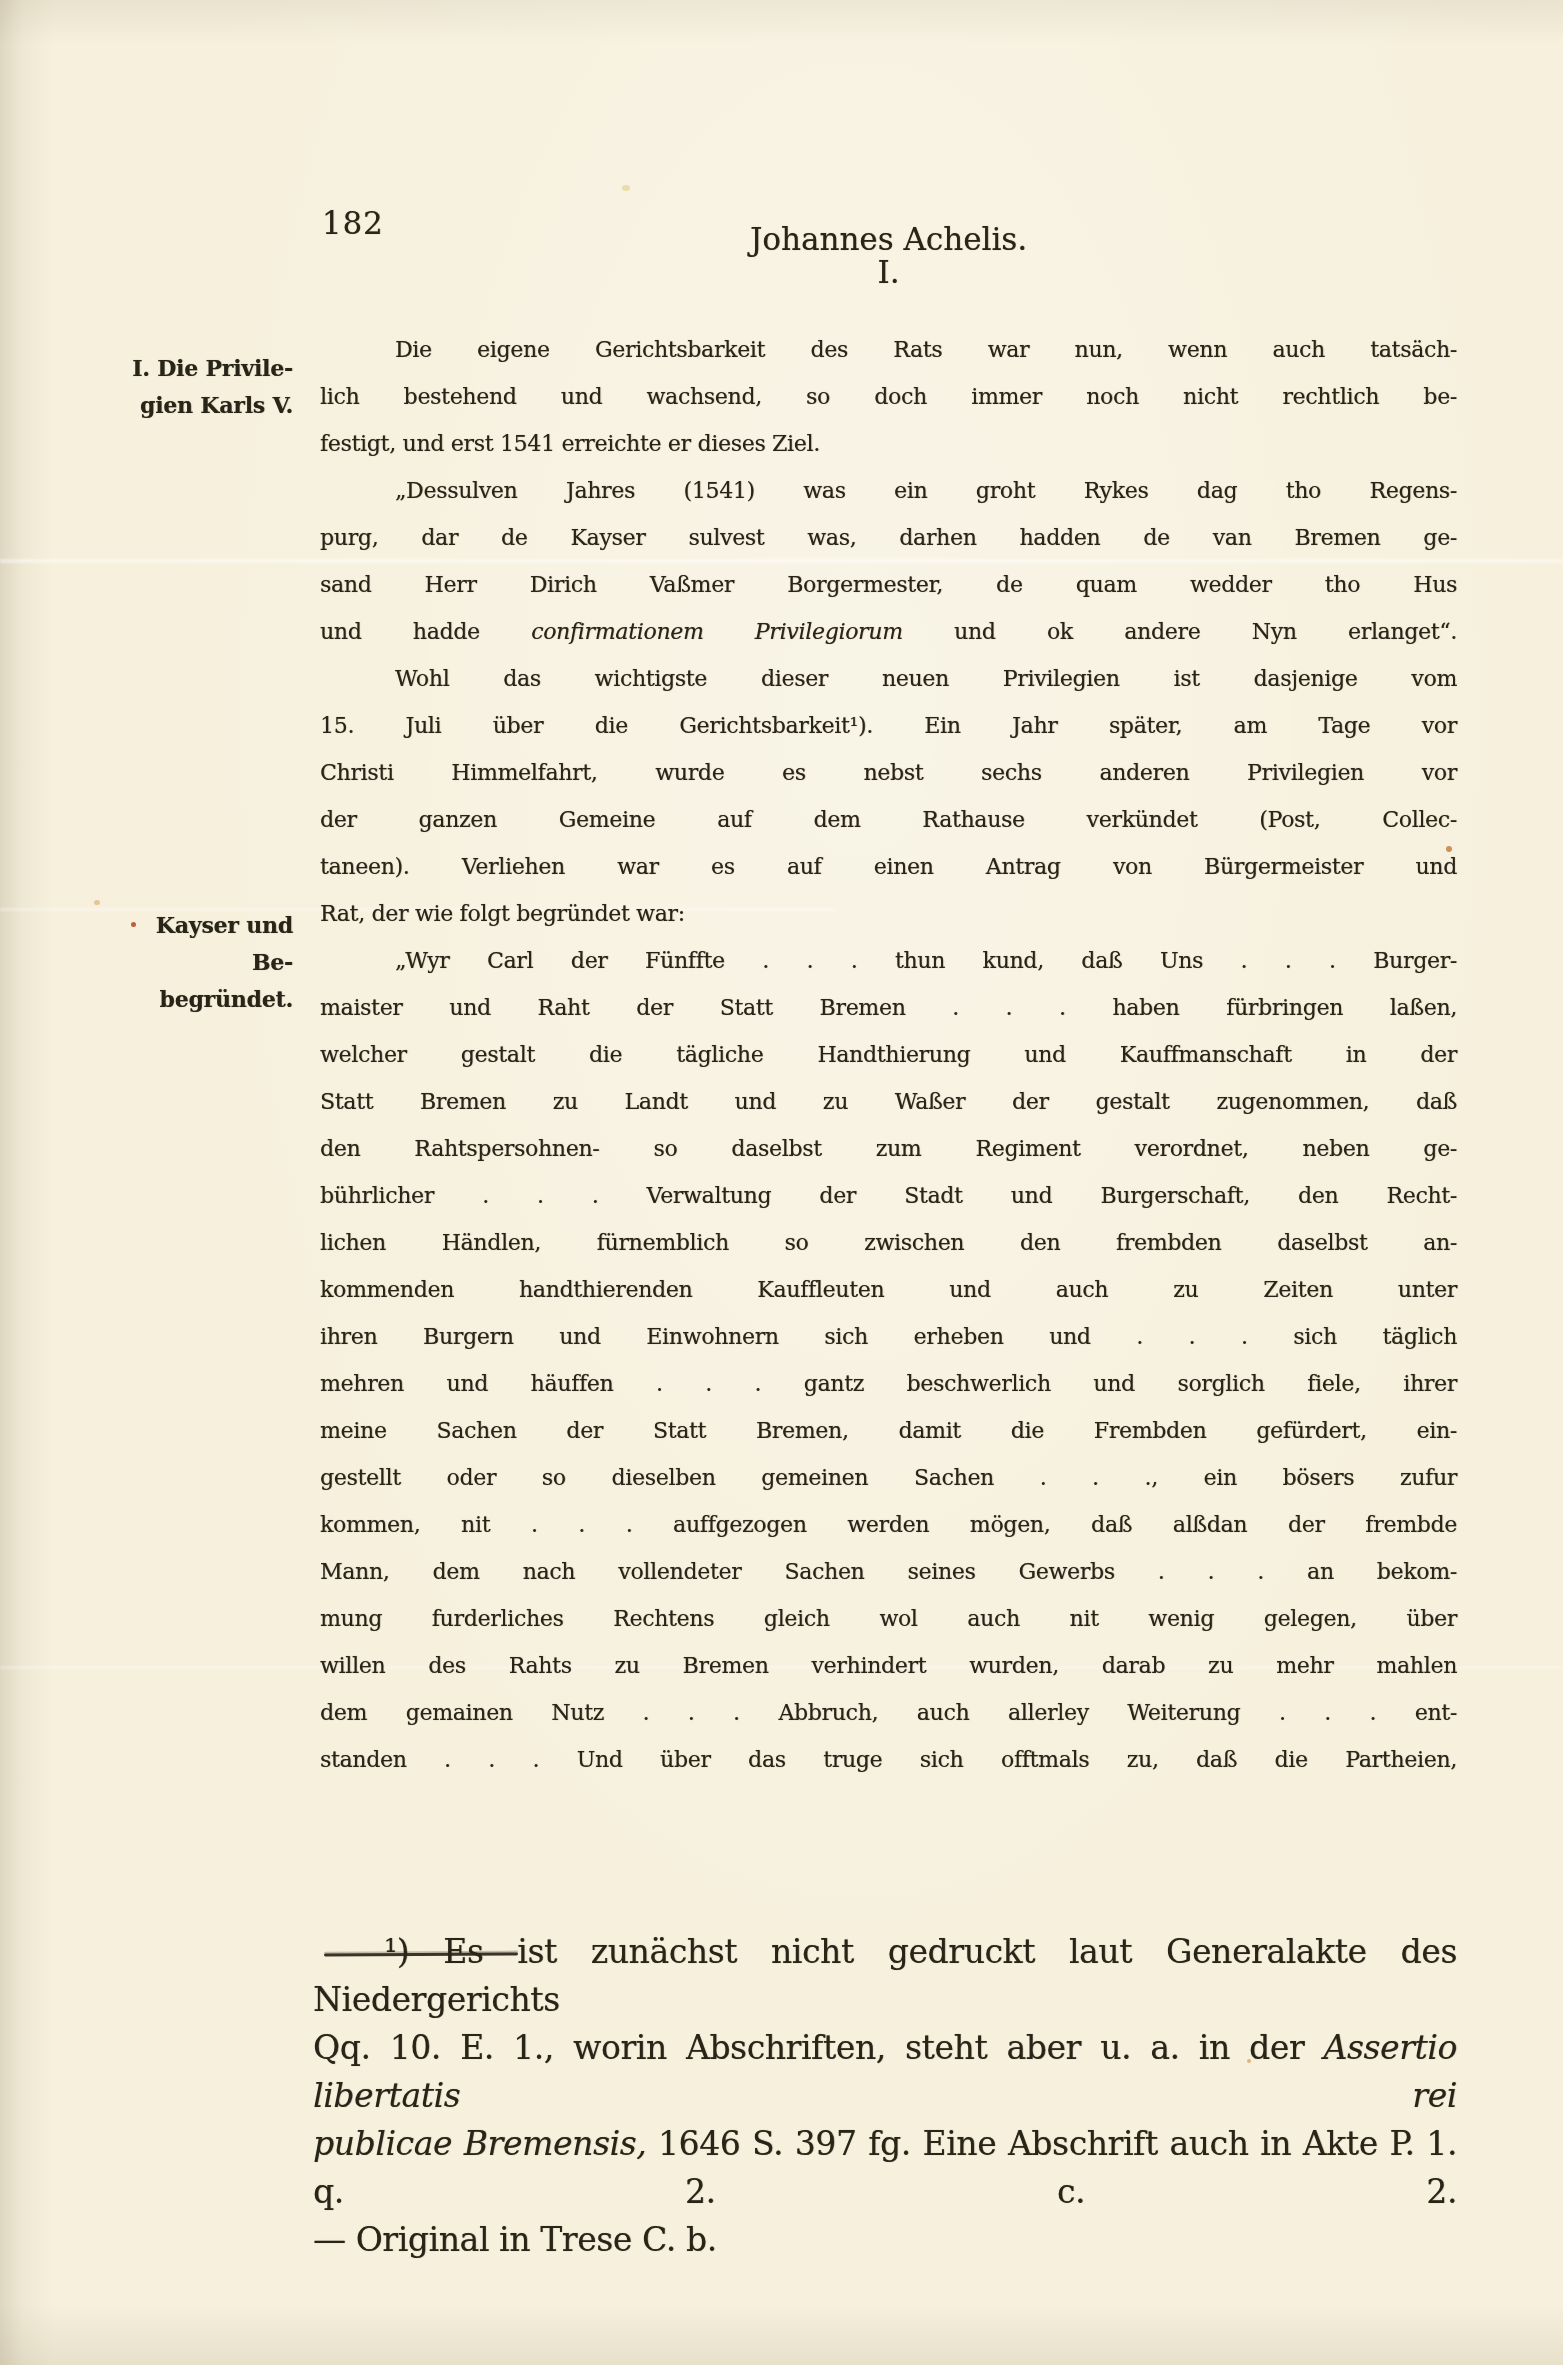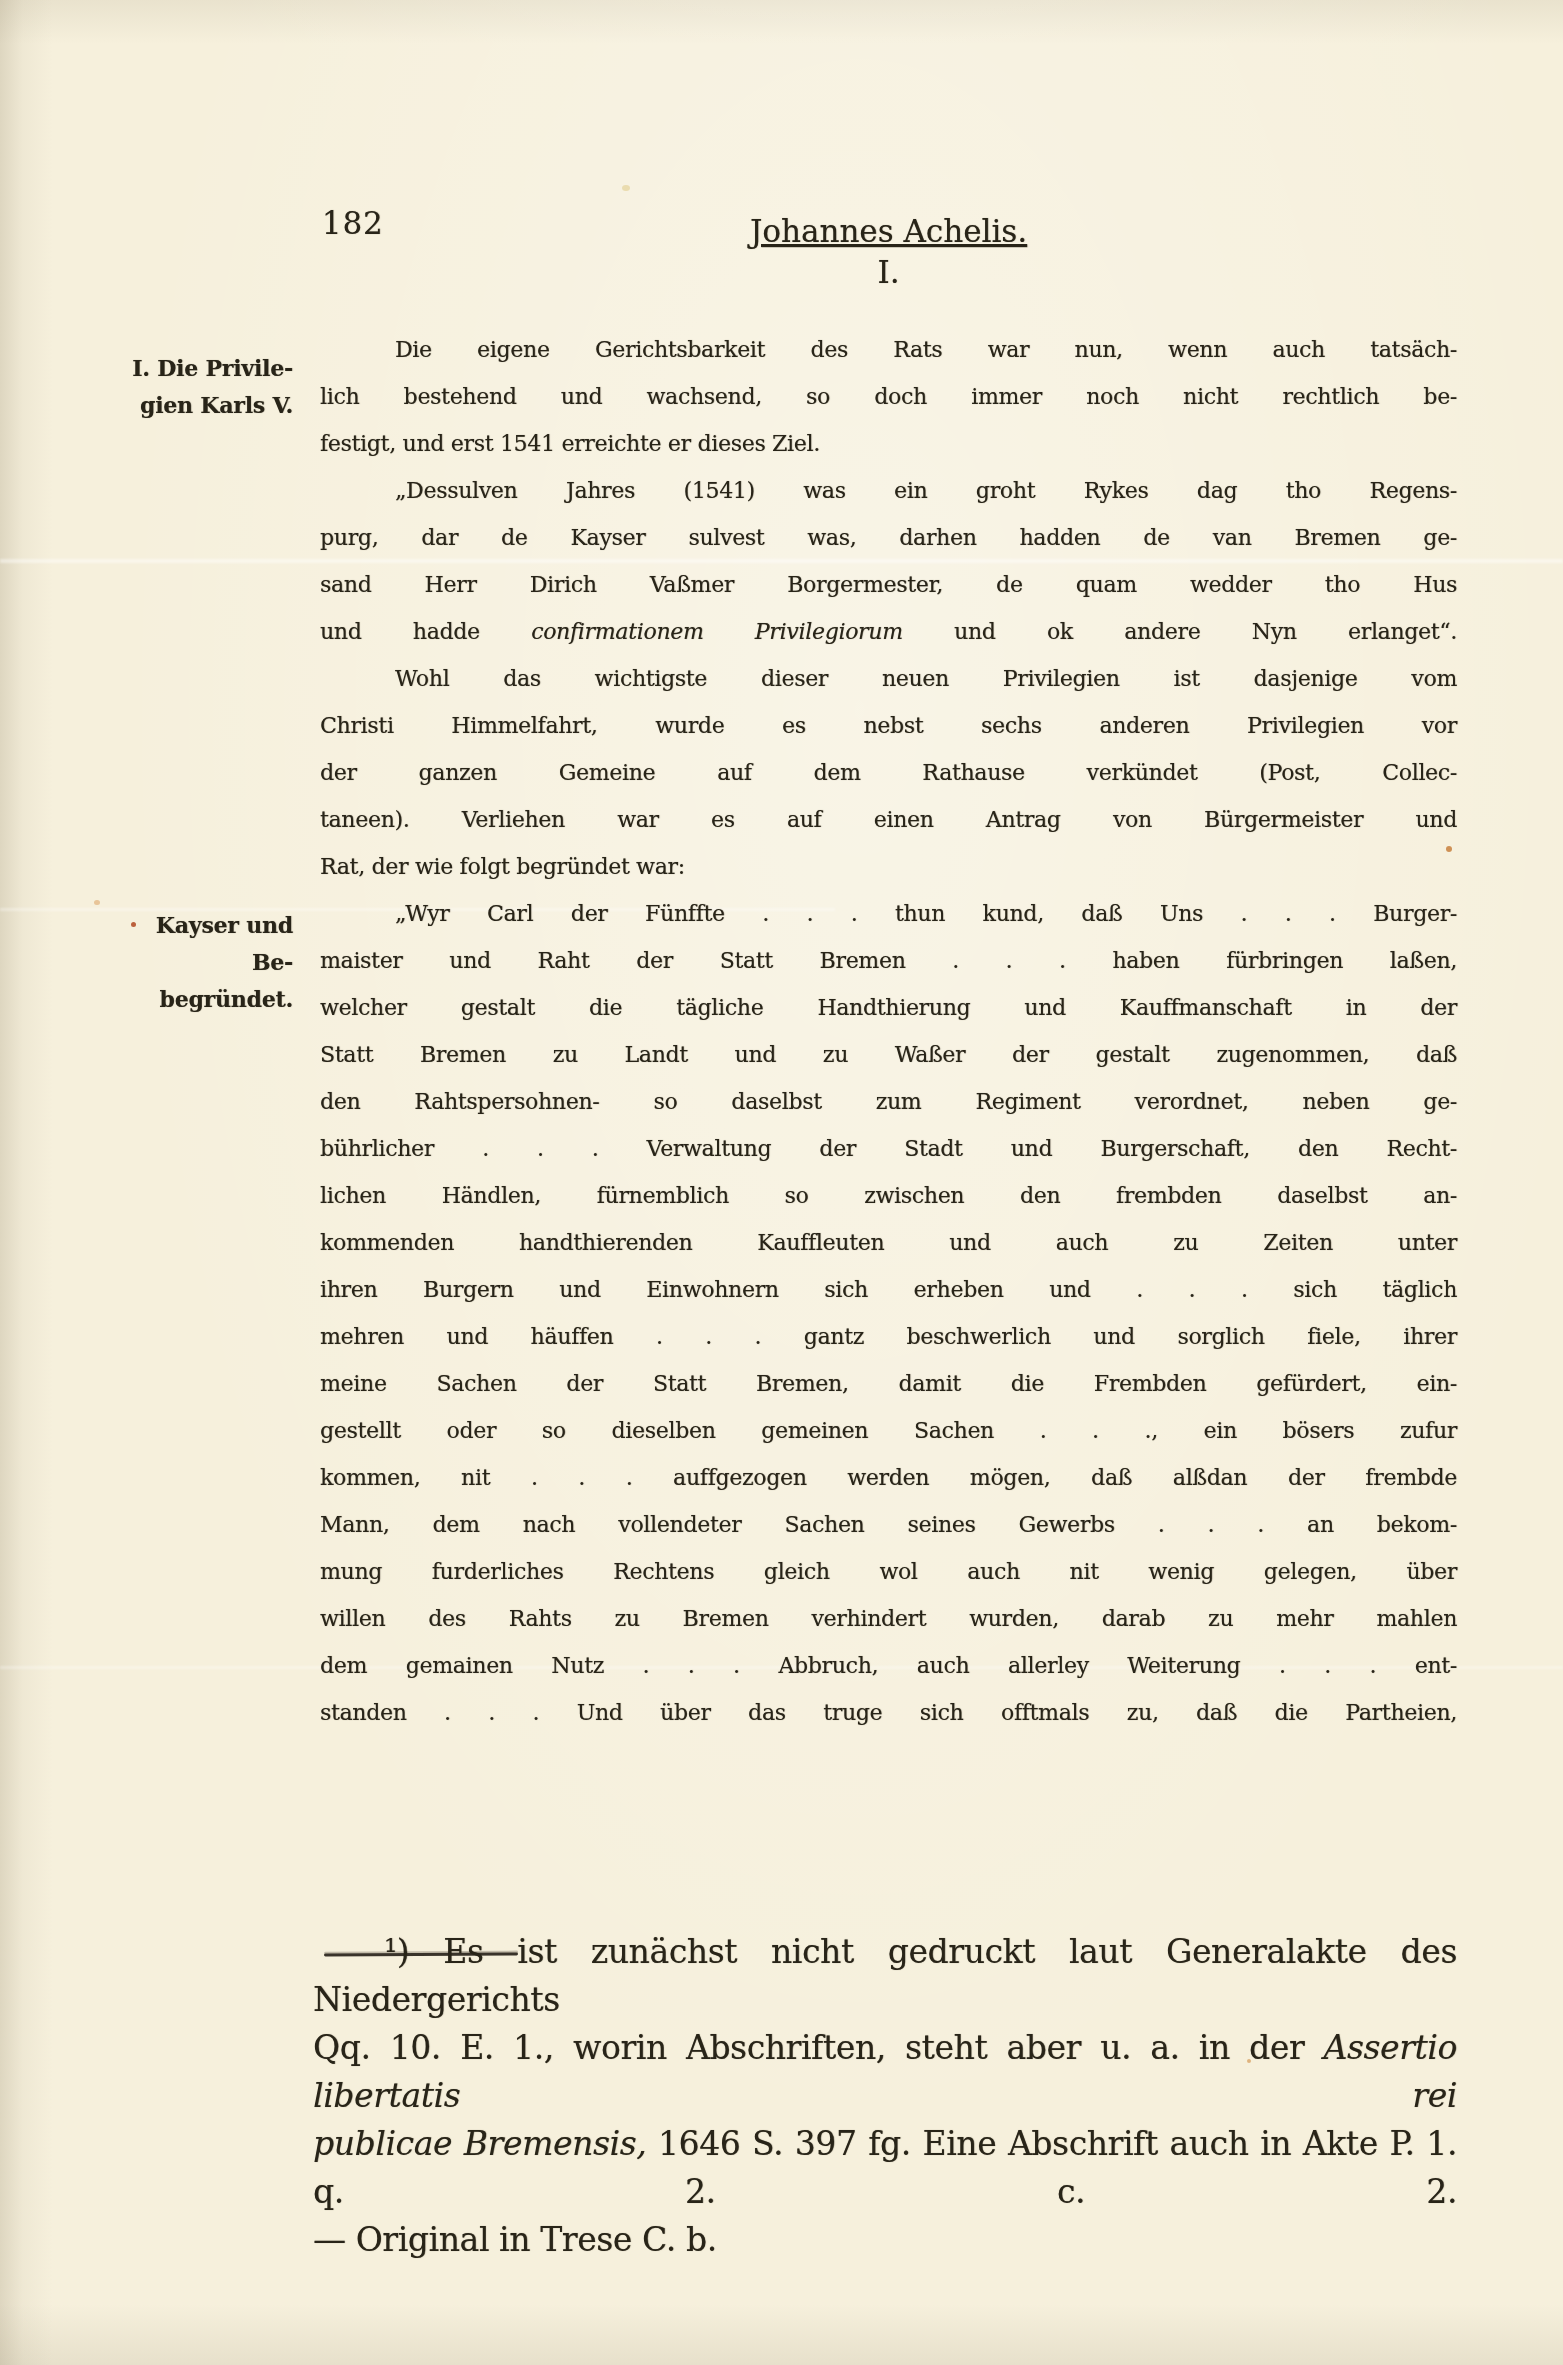--- a/index.html
+++ b/index.html
@@ -15,21 +15,21 @@
       linear-gradient(0deg, rgba(120,106,76,0.12) 0px, rgba(120,106,76,0) 62px),
       #f6f0dc;
     overflow: hidden;
     font-family: "DejaVu Serif", "Liberation Serif", serif;
     color: #282418;
   }
   .ink { text-shadow: 0.4px 0.4px 0.8px rgba(45,38,24,0.55); }
 
   .header-row { position: absolute; left: 320px; top: 205px; width: 1137px; height: 39px; font-size: 31px; }
   .page-number { position: absolute; left: 1.8px; top: 0; letter-spacing: 0.9px; }
-  .running-title { position: absolute; left: 50%; transform: translateX(-50%); top: 8px; white-space: nowrap; text-decoration: underline; }
+  .running-title { position: absolute; left: 50%; transform: translateX(-50%); top: 16px; white-space: nowrap; }
 
   .section-heading { position: absolute; left: 320px; top: 254px; width: 1137px; text-align: center; font-size: 31px; }
 
   .margin-note {
     position: absolute; left: 120px; width: 173px;
     font-size: 22px; font-weight: 700; line-height: 37px;
     text-align: right; letter-spacing: -0.2px;
   }
   .margin-note-1 { top: 350px; }
   .margin-note-2 { top: 907px; }
@@ -94,20 +94,21 @@
 
   <div class="body-text ink" id="body-lines">
       <div class="tline indent"><span>Die eigene Gerichtsbarkeit des Rats war nun, wenn auch tatsäch-</span></div>
       <div class="tline"><span>lich bestehend und wachsend, so doch immer noch nicht rechtlich be-</span></div>
       <div class="tline lastline"><span>festigt, und erst 1541 erreichte er dieses Ziel.</span></div>
       <div class="tline indent"><span>„Dessulven Jahres (1541) was ein groht Rykes dag tho Regens-</span></div>
       <div class="tline"><span>purg, dar de Kayser sulvest was, darhen hadden de van Bremen ge-</span></div>
       <div class="tline"><span>sand Herr Dirich Vaßmer Borgermester, de quam wedder tho Hus</span></div>
       <div class="tline"><span>und hadde </span><span class="it">confirmationem Privilegiorum</span><span> und ok andere Nyn erlanget“.</span></div>
       <div class="tline indent"><span>Wohl das wichtigste dieser neuen Privilegien ist dasjenige vom</span></div>
+      <div class="tline"><span>15. Juli über die Gerichtsbarkeit¹). Ein Jahr später, am Tage vor</span></div>
       <div class="tline"><span>Christi Himmelfahrt, wurde es nebst sechs anderen Privilegien vor</span></div>
       <div class="tline"><span>der ganzen Gemeine auf dem Rathause verkündet (Post, Collec-</span></div>
       <div class="tline"><span>taneen). Verliehen war es auf einen Antrag von Bürgermeister und</span></div>
       <div class="tline lastline"><span>Rat, der wie folgt begründet war:</span></div>
       <div class="tline indent"><span>„Wyr Carl der Fünffte . . . thun kund, daß Uns . . . Burger-</span></div>
       <div class="tline"><span>maister und Raht der Statt Bremen . . . haben fürbringen laßen,</span></div>
       <div class="tline"><span>welcher gestalt die tägliche Handthierung und Kauffmanschaft in der</span></div>
       <div class="tline"><span>Statt Bremen zu Landt und zu Waßer der gestalt zugenommen, daß</span></div>
       <div class="tline"><span>den Rahtspersohnen- so daselbst zum Regiment verordnet, neben ge-</span></div>
       <div class="tline"><span>bührlicher . . . Verwaltung der Stadt und Burgerschaft, den Recht-</span></div>

